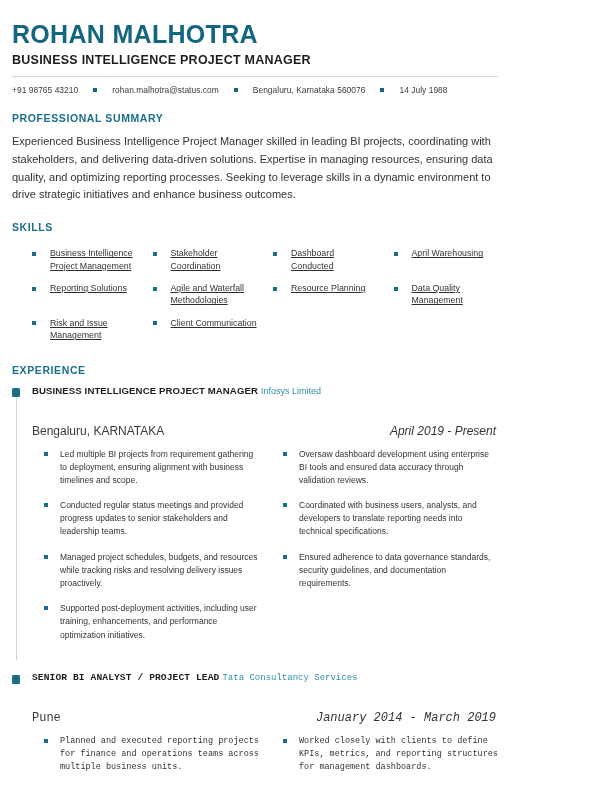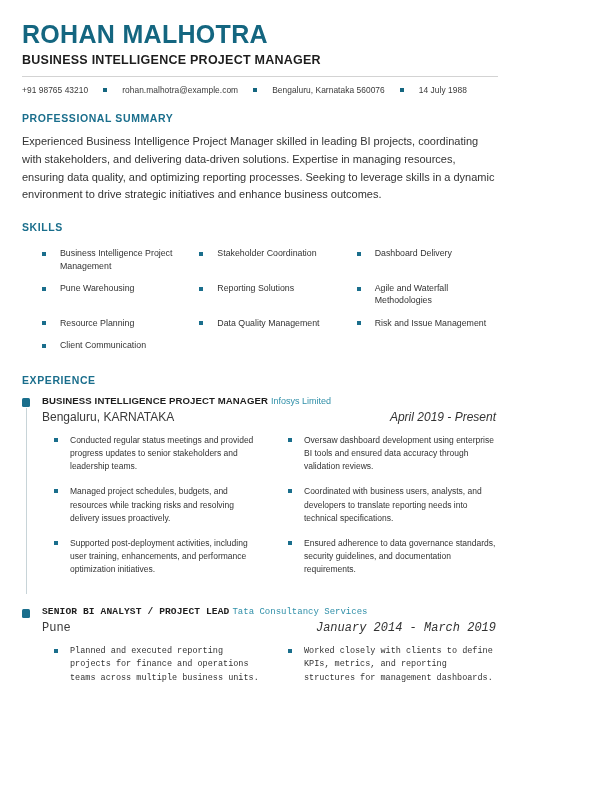--- a/index.html
+++ b/index.html
@@ -12,21 +12,21 @@
     height: 792px;
     font-family: "Liberation Sans", sans-serif;
     color: #2e2e2e;
     position: relative;
     overflow: hidden;
   }
   .page {
     width: 520px;
     height: 792px;
     box-sizing: border-box;
-    padding: 20px 22px 0 22px;
+    padding: 20px 22px 0 12px;
     position: relative;
   }
 
   
   .name {
     font-size: 25px;
     font-weight: bold;
     letter-spacing: 0.3px;
     color: #146680;
     line-height: 1.12;
@@ -75,24 +75,25 @@
     font-size: 11px;
     line-height: 1.62;
     color: #333333;
     margin: 0;
     text-align: left;
   }
 
   
   .skills-grid {
     display: grid;
-    grid-template-columns: 1fr 1fr 1fr;
+    grid-template-columns: 1fr 1fr 1fr 1fr;
     column-gap: 16px;
     row-gap: 0;
     padding-left: 20px;
+    text-decoration: underline;
   }
   .skill-item {
     display: flex;
     align-items: flex-start;
     font-size: 8.8px;
     color: #333333;
     line-height: 1.4;
     padding: 5.1px 0;
   }
   .sq-bullet {
@@ -147,20 +148,21 @@
     justify-content: space-between;
     align-items: flex-end;
     font-size: 12px;
     color: #3a3a3a;
     padding-right: 2px;
   }
   .exp-dates {
     font-style: italic;
     color: #333333;
     white-space: nowrap;
+    margin-top: 24px;
   }
   .exp-bullets {
     display: grid;
     grid-template-columns: 1fr 1fr;
     column-gap: 24px;
     margin-top: 10px;
     padding-left: 12px;
   }
   .exp-col { display: block; }
   .exp-bullet {
@@ -179,21 +181,21 @@
 
 <div class="page">
 
   <div>
     <h1 class="name">ROHAN MALHOTRA</h1>
     <h2 class="job-title">BUSINESS INTELLIGENCE PROJECT MANAGER</h2>
     <div class="divider"></div>
     <div class="contact-row">
       <span class="contact-item">+91 98765 43210</span>
       <span class="contact-sep"></span>
-      <span class="contact-item">rohan.malhotra@example.com</span>
+      <span class="contact-item">rohan.malhotra@status.com</span>
       <span class="contact-sep"></span>
       <span class="contact-item">Bengaluru, Karnataka 560076</span>
       <span class="contact-sep"></span>
       <span class="contact-item">14 July 1988</span>
     </div>
   </div>
 
   <div class="section">
     <div class="section-title">PROFESSIONAL SUMMARY</div>
     <p class="summary-text">Experienced Business Intelligence Project Manager skilled in leading BI projects, coordinating with stakeholders, and delivering data-driven solutions. Expertise in managing resources, ensuring data quality, and optimizing reporting processes. Seeking to leverage skills in a dynamic environment to drive strategic initiatives and enhance business outcomes.</p>
@@ -205,25 +207,25 @@
       <div class="skill-item">
         <span class="sq-bullet"></span>
         <span>Business Intelligence Project Management</span>
       </div>
       <div class="skill-item">
         <span class="sq-bullet"></span>
         <span>Stakeholder Coordination</span>
       </div>
       <div class="skill-item">
         <span class="sq-bullet"></span>
-        <span>Dashboard Delivery</span>
-      </div>
-      <div class="skill-item">
-        <span class="sq-bullet"></span>
-        <span>Pune Warehousing</span>
+        <span>Dashboard Conducted</span>
+      </div>
+      <div class="skill-item">
+        <span class="sq-bullet"></span>
+        <span>April Warehousing</span>
       </div>
       <div class="skill-item">
         <span class="sq-bullet"></span>
         <span>Reporting Solutions</span>
       </div>
       <div class="skill-item">
         <span class="sq-bullet"></span>
         <span>Agile and Waterfall Methodologies</span>
       </div>
       <div class="skill-item">
@@ -256,20 +258,24 @@
           <span class="exp-role">BUSINESS INTELLIGENCE PROJECT MANAGER</span><span class="exp-company">Infosys Limited</span>
         </div>
         <div class="exp-meta">
           <span>Bengaluru, KARNATAKA</span>
           <span class="exp-dates">April 2019 - Present</span>
         </div>
         <div class="exp-bullets">
           <div class="exp-col">
             <div class="exp-bullet">
               <span class="sq-bullet"></span>
+              <span>Led multiple BI projects from requirement gathering to deployment, ensuring alignment with business timelines and scope.</span>
+            </div>
+            <div class="exp-bullet">
+              <span class="sq-bullet"></span>
               <span>Conducted regular status meetings and provided progress updates to senior stakeholders and leadership teams.</span>
             </div>
             <div class="exp-bullet">
               <span class="sq-bullet"></span>
               <span>Managed project schedules, budgets, and resources while tracking risks and resolving delivery issues proactively.</span>
             </div>
             <div class="exp-bullet">
               <span class="sq-bullet"></span>
               <span>Supported post-deployment activities, including user training, enhancements, and performance optimization initiatives.</span>
             </div>

